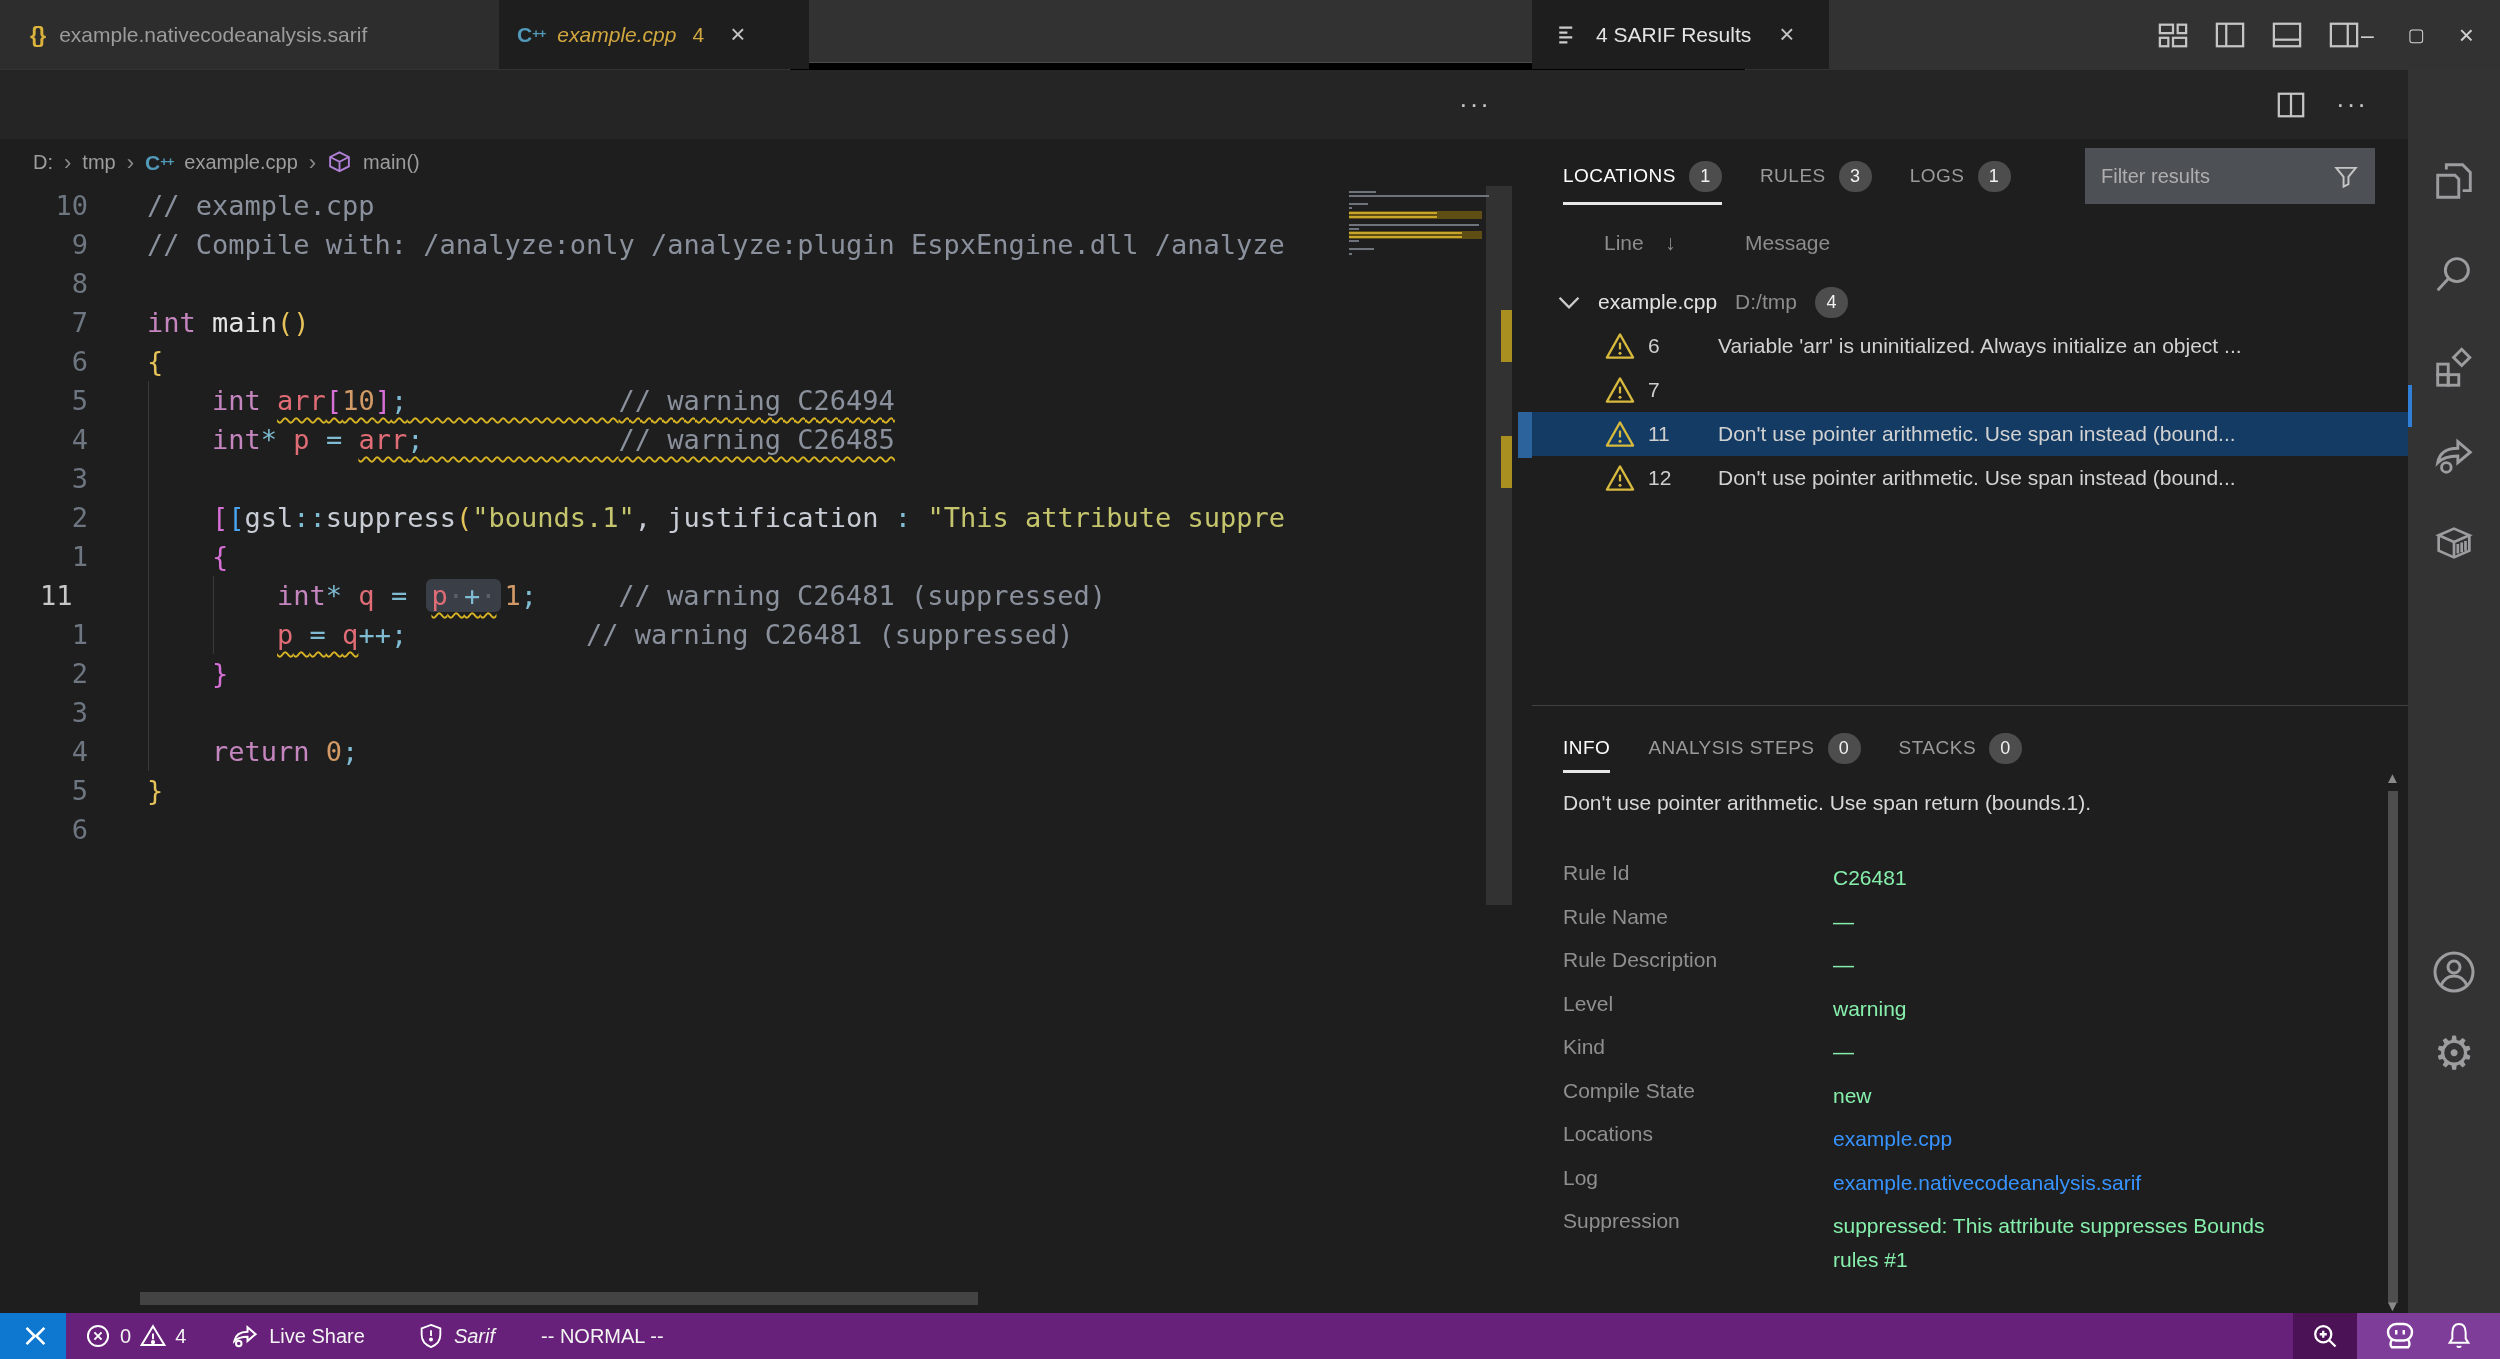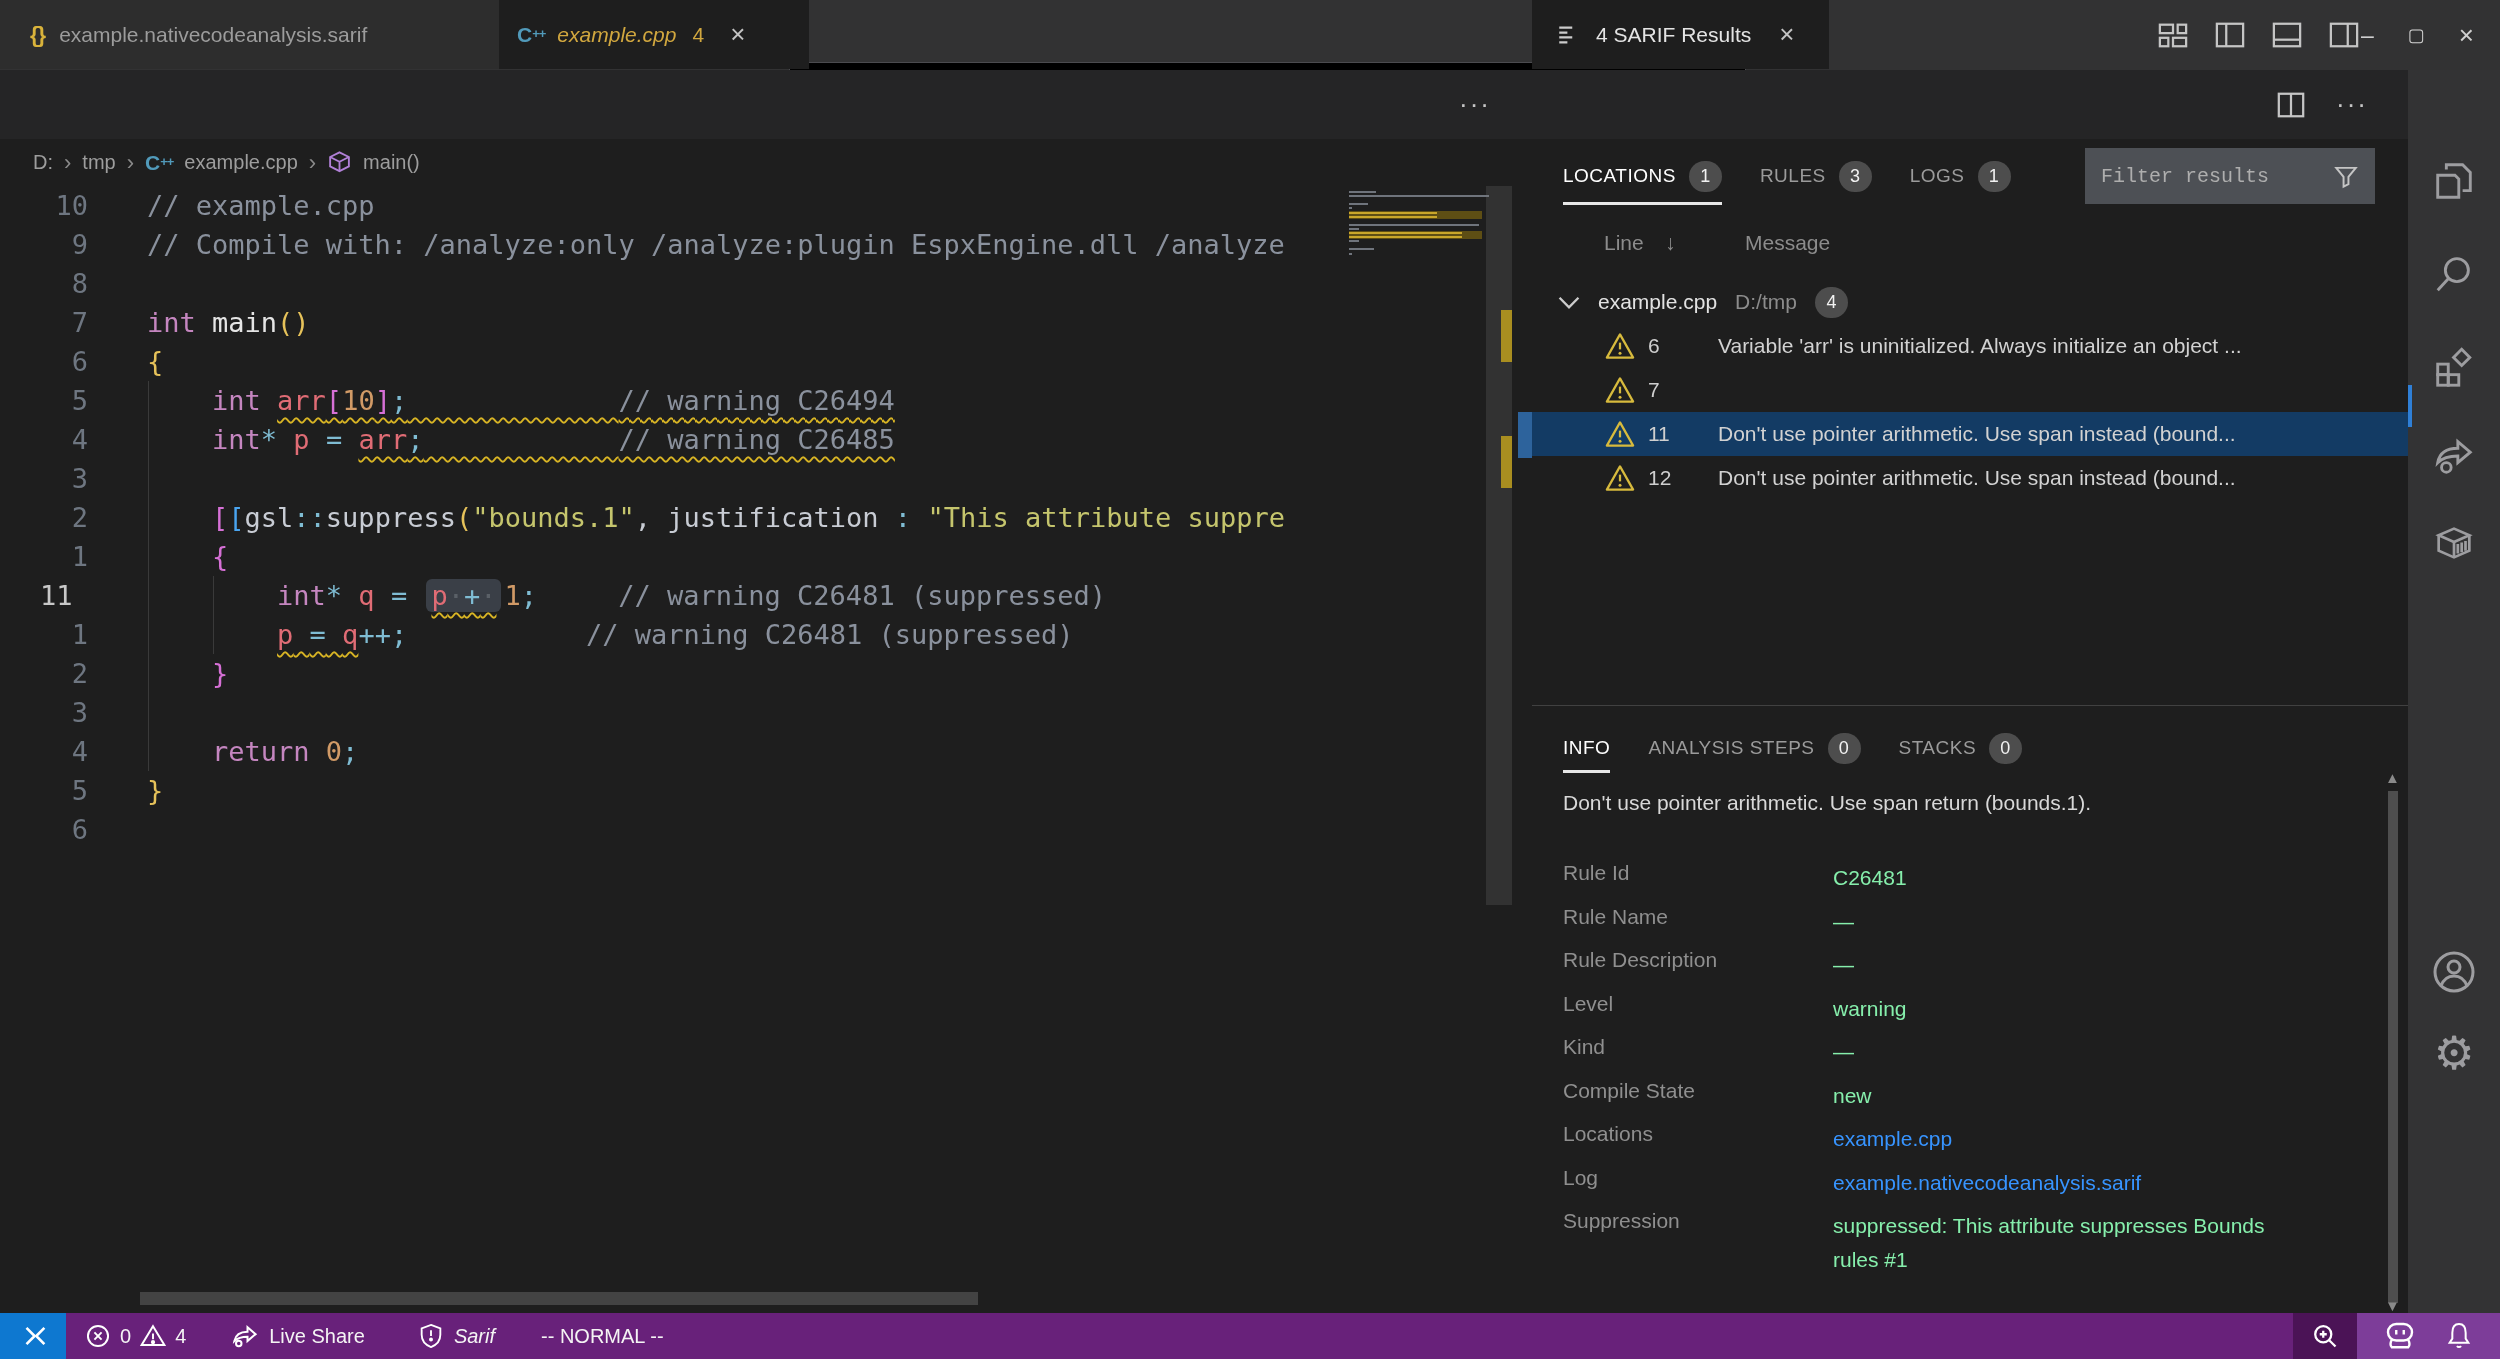--- a/index.html
+++ b/index.html
@@ -65,21 +65,21 @@
   .hscroll{position:absolute;left:140px;top:1106px;width:838px;height:13px;background:#434343;}
   
   .panel{position:absolute;left:1532px;top:139px;width:876px;height:1174px;background:#1e1e1e;}
   .sarif-tabs{position:absolute;left:31px;top:10px;display:flex;gap:38px;height:54px;}
   .stab{position:relative;display:flex;align-items:center;gap:13px;color:#9b9b9b;font-size:19px;letter-spacing:.5px;}
   .stab.active{color:#ffffff;}
   .stab.active::after{content:"";position:absolute;left:0;right:0;bottom:-2px;height:3px;background:#e7e7e7;}
   .badge{background:#4d4d4d;color:#f2f2f2;border-radius:17px;min-width:33px;height:31px;display:flex;align-items:center;
          justify-content:center;font-size:18px;padding:0 5px;box-sizing:border-box;}
   .filter{position:absolute;left:553px;top:9px;width:290px;height:56px;background:#4d5055;display:flex;align-items:center;
-          padding:0 16px;box-sizing:border-box;color:#aeaeae;font-size:20px;font-family:Liberation Mono, monospace;}
+          padding:0 16px;box-sizing:border-box;color:#aeaeae;font-size:20px;}
   .filter .ph{flex:1}
   .list-header{position:absolute;left:0;top:92px;width:876px;height:34px;color:#8c8c8c;font-size:21px;}
   .lh-line{position:absolute;left:72px;}.lh-arrow{position:absolute;left:133px;}.lh-msg{position:absolute;left:213px;}
   .group-row{position:absolute;left:0;top:141px;width:876px;height:44px;display:flex;align-items:center;font-size:21px;}
   .group-row .twistie{margin-left:26px;}
   .group-row .gfile{margin-left:18px;color:#e2e2e2;}
   .group-row .gpath{margin-left:18px;color:#8c8c8c;}
   .group-row .badge{margin-left:18px;}
   .result-row{position:absolute;left:0;width:876px;height:44px;display:flex;align-items:center;font-size:21px;color:#d2d2d2;}
   .result-row.selected{background:#133b64;}

